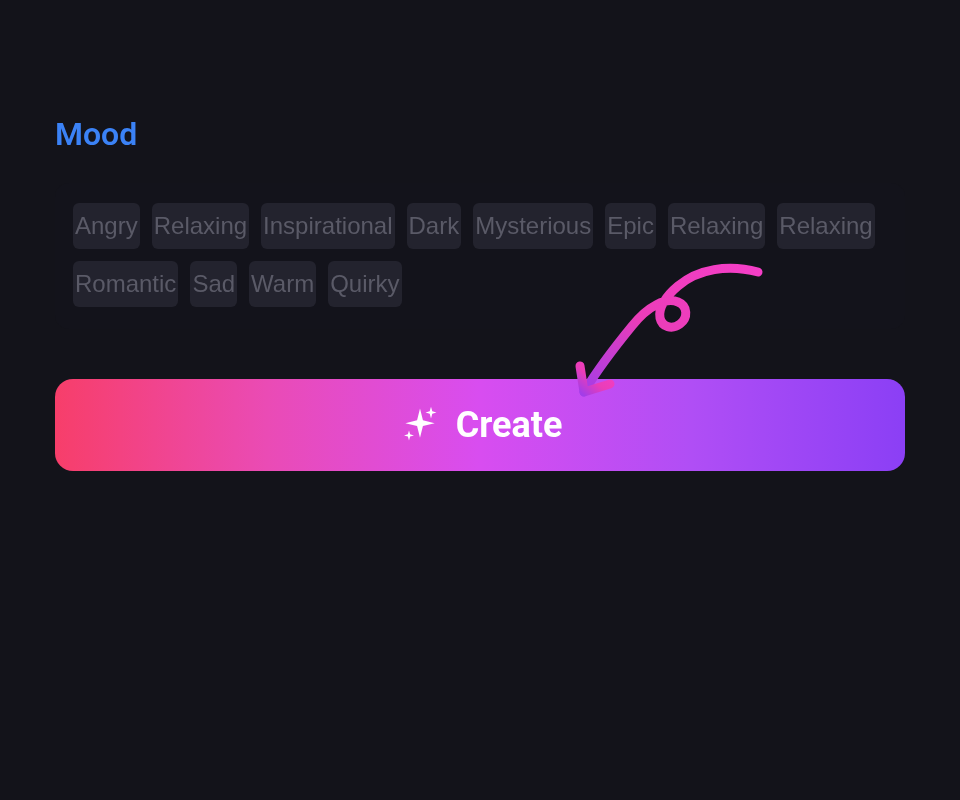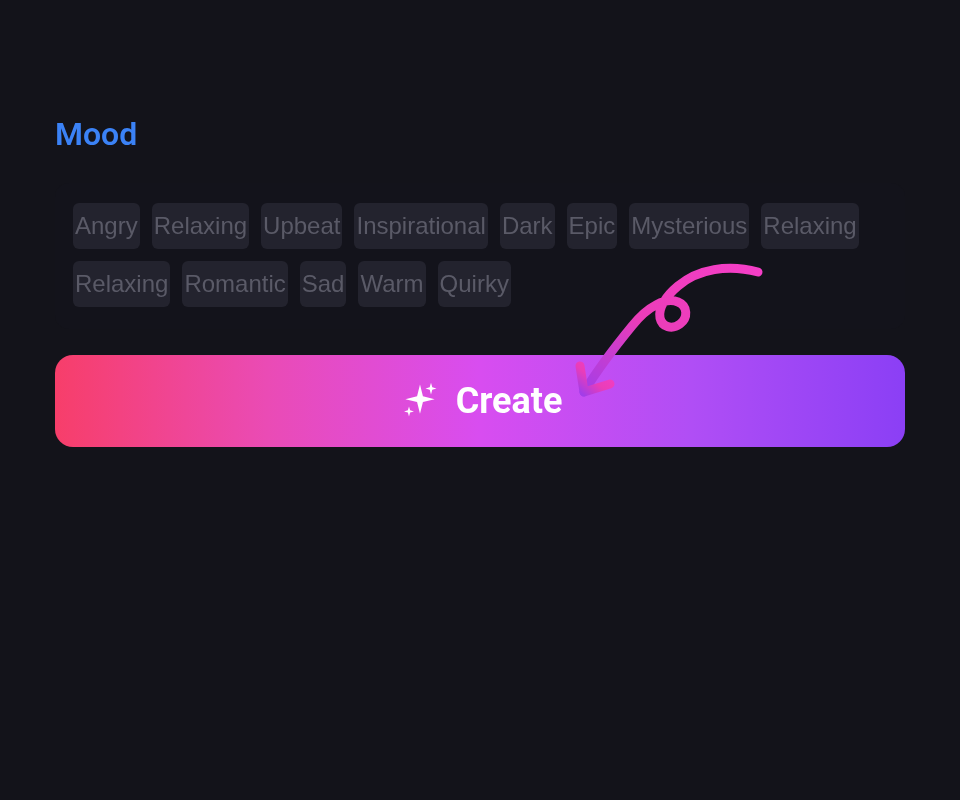--- a/index.html
+++ b/index.html
@@ -45,21 +45,21 @@
       padding: 9px 2px;
       border-radius: 6px;
       cursor: pointer;
       border: none;
       font-family: Liberation Sans, sans-serif;
     }
 
     .create-button {
       width: 850px;
       height: 92px;
-      margin-top: 26px;
+      margin-top: 50px;
       border: none;
       border-radius: 18px;
       background: linear-gradient(90deg, #f73e6a 0%, #ea4bb5 25%, #d84df0 50%, #b04ef5 75%, #8b3ff5 100%);
       display: flex;
       align-items: center;
       justify-content: center;
       gap: 14px;
       cursor: pointer;
       font-family: inherit;
     }
@@ -89,25 +89,24 @@
   </style>
 </head>
 <body>
 
 <div class="container">
   <h2 class="section-title">Mood</h2>
 
   <div class="tag-panel">
     <button class="tag">Angry</button>
     <button class="tag">Relaxing</button>
-    <button class="tag">Upbeat</button>
     <button class="tag">Inspirational</button>
     <button class="tag">Dark</button>
+    <button class="tag">Mysterious</button>
     <button class="tag">Epic</button>
-    <button class="tag">Mysterious</button>
     <button class="tag">Relaxing</button>
     <button class="tag">Relaxing</button>
     <button class="tag">Romantic</button>
     <button class="tag">Sad</button>
     <button class="tag">Warm</button>
     <button class="tag">Quirky</button>
   </div>
 
   <button class="create-button">
     <span class="sparkle-icon">

